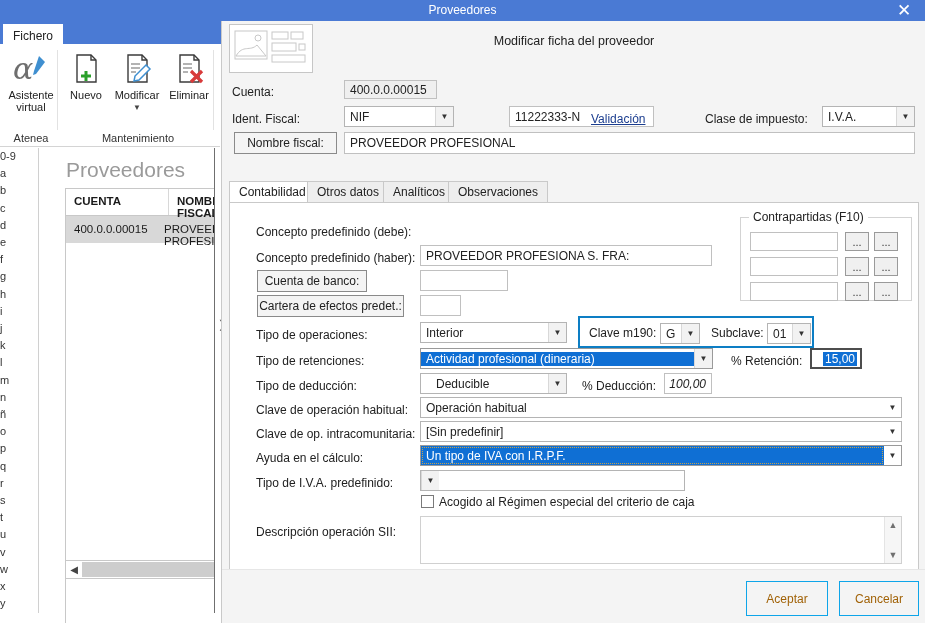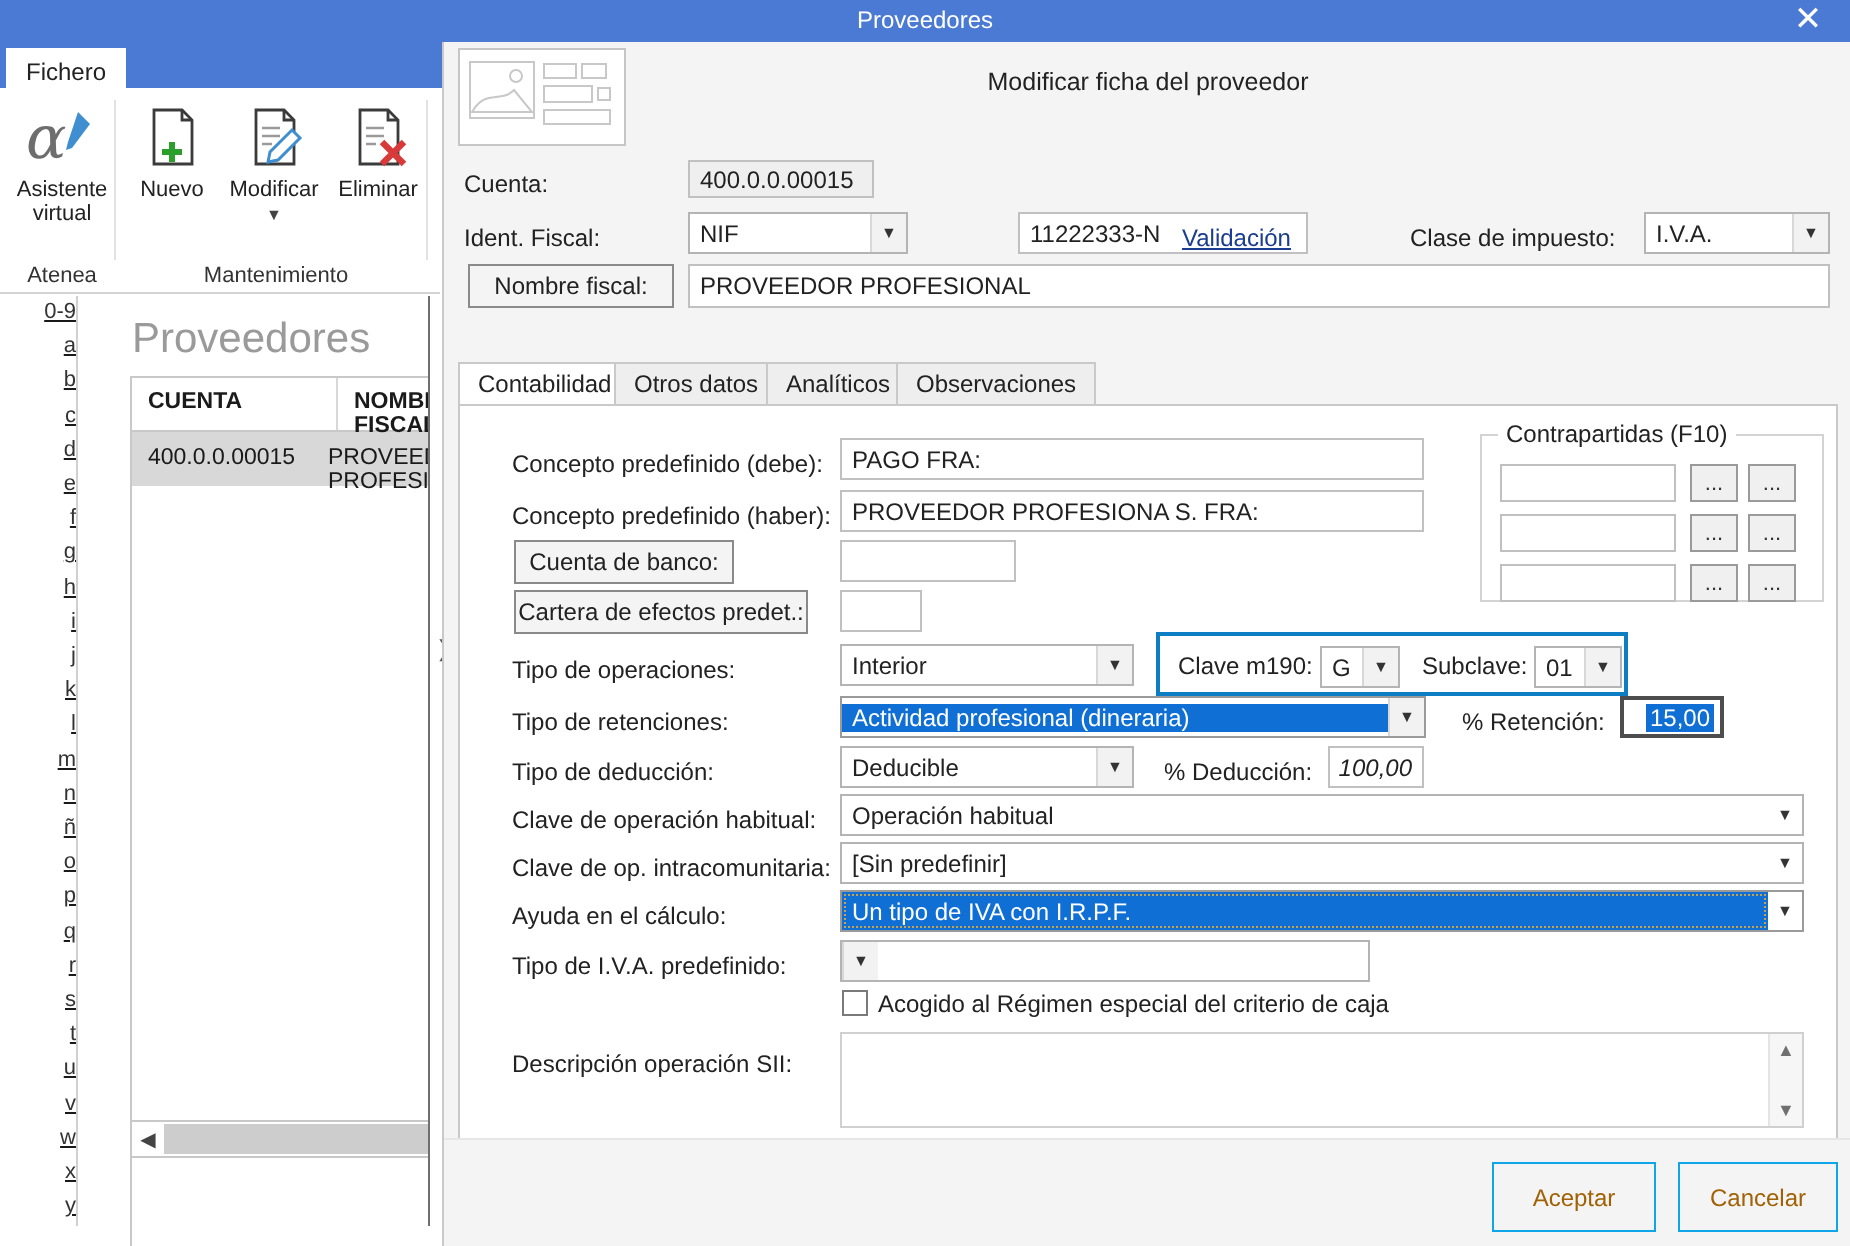--- a/index.html
+++ b/index.html
@@ -51,21 +51,21 @@
   }
   .rbtn {
     position: absolute; text-align: center; cursor: pointer;
     font-size: 11px; color: #222; line-height: 12px;
   }
   .rbtn .ic { display: block; height: 34px; margin-bottom: 3px; }
 
   
   .alpha {
     position: absolute; left: 0; top: 148px; width: 38px; height: 465px;
-    border-right: 1px solid #d0d0d0; text-align: right; overflow: hidden; text-decoration: underline;
+    border-right: 1px solid #d0d0d0; text-align: left; overflow: hidden;
   }
   .alpha div {
     font-size: 11px; color: #333; line-height: 17.2px; cursor: pointer;
   }
 
   .list-pane {
     position: absolute; left: 39px; top: 148px; width: 182px; height: 475px;
     background: #ffffff;
   }
   .list-title {
@@ -382,21 +382,20 @@
         <div class="dots" style="left:133px; top:14px; width:24px; height:19px;">...</div>
         <div class="fld" style="left:9px; top:39px; width:88px; height:19px;"></div>
         <div class="dots" style="left:104px; top:39px; width:24px; height:19px;">...</div>
         <div class="dots" style="left:133px; top:39px; width:24px; height:19px;">...</div>
         <div class="fld" style="left:9px; top:64px; width:88px; height:19px;"></div>
         <div class="dots" style="left:104px; top:64px; width:24px; height:19px;">...</div>
         <div class="dots" style="left:133px; top:64px; width:24px; height:19px;">...</div>
       </div>
 
       <span class="lbl" style="left:26px; top:22px;">Concepto predefinido (debe):</span>
-      <div class="fld" style="left:190px; top:16px; width:292px; height:21px;">PAGO FRA:</div>
 
       <span class="lbl" style="left:26px; top:48px;">Concepto predefinido (haber):</span>
       <div class="fld" style="left:190px; top:42px; width:292px; height:21px;">PROVEEDOR PROFESIONA S. FRA:</div>
 
       <div class="btnbox" style="left:27px; top:67px; width:110px; height:22px;">Cuenta de banco:</div>
       <div class="fld" style="left:190px; top:67px; width:88px; height:21px;"></div>
 
       <div class="btnbox" style="left:27px; top:92px; width:147px; height:22px;">Cartera de efectos predet.:</div>
       <div class="fld" style="left:190px; top:92px; width:41px; height:21px;"></div>
 
@@ -423,21 +422,21 @@
       <div class="combo sel" style="left:190px; top:145px; width:293px; height:21px;">
         <span class="txt">Actividad profesional (dineraria)</span>
         <span class="arw">▼</span>
       </div>
       <span class="lbl" style="left:501px; top:151px;">% Retención:</span>
       <div class="fld" style="left:580px; top:145px; width:52px; height:21px; border:2px solid #4d4d4d; justify-content:flex-end; padding-right:3px;">
         <span style="background:#0f6fd4;color:#fff;padding:1px 2px;">15,00</span>
       </div>
 
       <span class="lbl" style="left:26px; top:176px;">Tipo de deducción:</span>
-      <div class="combo" style="left:190px; top:170px; width:147px; height:21px;">
+      <div class="combo" style="left:190px; top:170px; width:147px; height:21px;padding-left:10px;">
         <span class="txt">Deducible</span>
         <span class="arw">▼</span>
       </div>
       <span class="lbl" style="left:352px; top:176px;">% Deducción:</span>
       <div class="fld" style="left:434px; top:170px; width:48px; height:21px; justify-content:flex-end;font-style:italic;">100,00</div>
 
       <span class="lbl" style="left:26px; top:200px;">Clave de operación habitual:</span>
       <div class="combo plain" style="left:190px; top:194px; width:482px; height:21px;">
         <span class="txt">Operación habitual</span>
         <span class="arw">▼</span>

